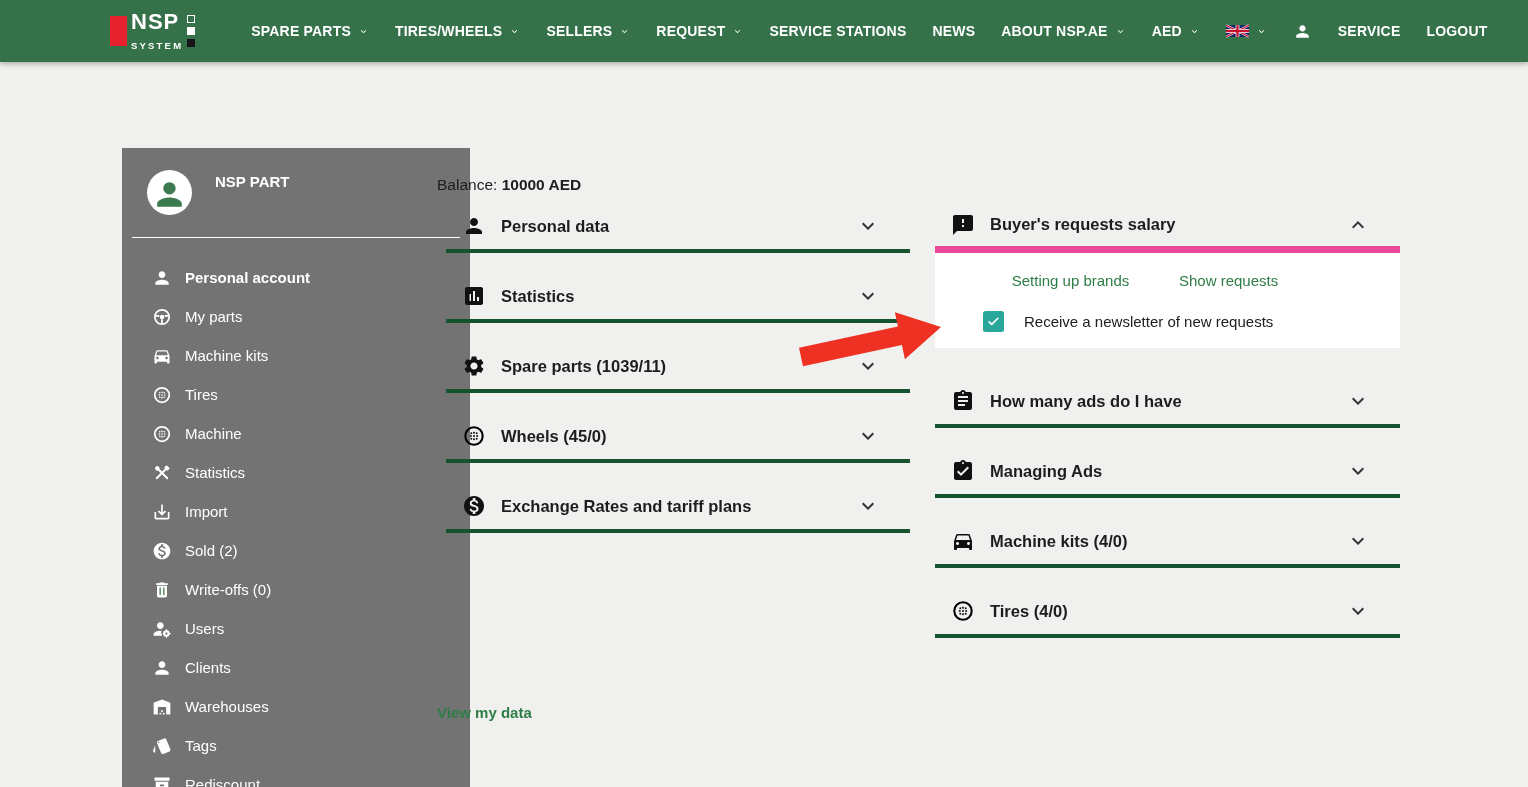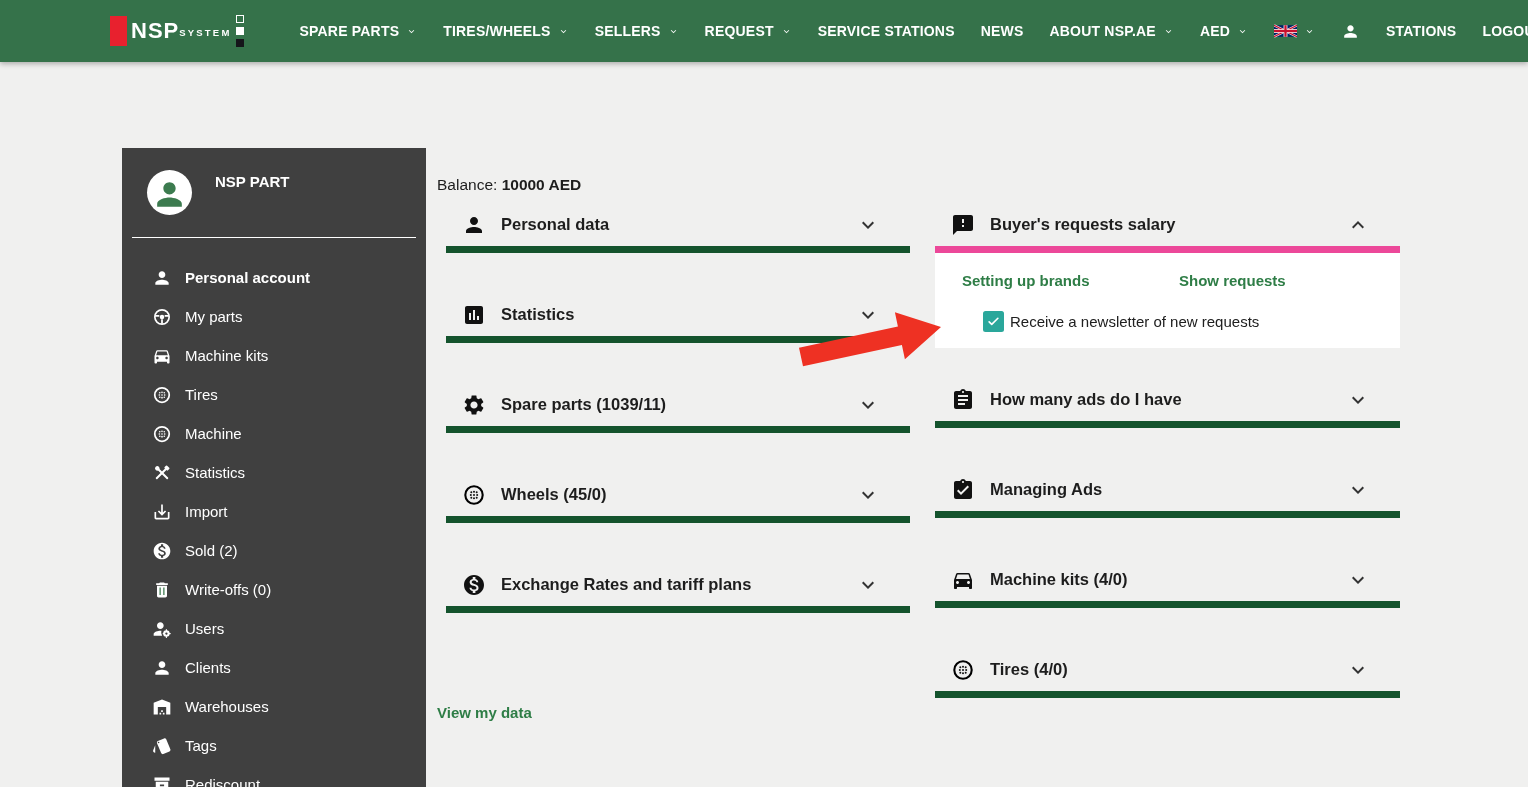--- a/index.html
+++ b/index.html
@@ -5,71 +5,71 @@
   * { margin:0; padding:0; box-sizing:border-box; }
   html,body { width:1528px; height:787px; }
   body { font-family:"Liberation Sans", sans-serif; background:#f0f0ef; overflow:hidden; }
   .page { position:relative; width:1528px; height:787px; background:#f0f0ef; overflow:hidden; }
 
   
   .topbar { position:absolute; left:0; top:0; width:1528px; height:62px; background:#35724a;
             display:flex; align-items:center; color:#fff; box-shadow:0 2px 5px rgba(0,0,0,.28); z-index:5; }
   .logo { display:flex; align-items:center; margin-left:110px; cursor:pointer; }
   .logo-redbar { width:17px; height:30px; background:#e8212e; }
-  .logo-textblock { margin-left:4px; display:flex; flex-direction:row; line-height:1; }
+  .logo-textblock { margin-left:4px; display:flex; flex-direction:column; line-height:1; }
   .logo-nsp { font-size:22px; font-weight:bold; letter-spacing:1px; }
   .logo-system { font-size:9.5px; font-weight:bold; letter-spacing:2.2px; margin-top:8px; }
   .logo-squares { display:flex; flex-direction:column; margin-left:4px; gap:4px; }
   .logo-squares span { width:8px; height:8px; display:block; }
   .sq-hollow { border:1.6px solid #fff; }
   .sq-white  { background:#fff; }
   .sq-black  { background:#15151a; }
 
   .nav { display:flex; align-items:center; margin-left:56px; gap:26px; list-style:none; }
   .nav-item { display:flex; align-items:center; gap:7px; font-size:14px; font-weight:bold;
               letter-spacing:.2px; white-space:nowrap; cursor:pointer;justify-content:center; }
   .nav-chev { width:11px; height:11px; fill:#fff; opacity:.95; }
   .flag-svg { width:23px; height:14px; display:block; border-radius:1px; }
   .nav-person-icon { width:19px; height:19px; fill:#fff; }
 
   
-  .sidebar { position:absolute; left:122px; top:148px; width:304px; height:639px;
-             background:#404040; color:#fff; overflow:hidden; }
+  .sidebar { position:absolute; left:122px; top:148px; width:348px; height:639px;
+             background:#737373; color:#fff; overflow:hidden; }
   .profile { position:relative; height:89px; }
   .avatar { position:absolute; left:25px; top:22px; width:45px; height:45px; border-radius:50%;
             background:#fff; overflow:hidden; }
   .avatar svg { position:absolute; left:4px; top:6px; width:37px; height:37px; fill:#3c7b4f; }
   .profile-name { position:absolute; left:93px; top:25px; font-size:15px; font-weight:bold; }
   .side-divider { position:absolute; left:10px; right:10px; top:89px; height:0; border-top:1px solid #fff; }
   .side-menu { list-style:none; margin-top:21px; }
   .side-item { height:39px; display:flex; align-items:center; padding-left:30px; gap:13px;
                font-size:15px; cursor:pointer; }
   .side-item svg { width:20px; height:20px; fill:#fff; flex:none; }
   .side-item.active { font-weight:bold; }
 
   
   .balance { position:absolute; left:437px; top:176px; font-size:15.5px; color:#1d1d1d; }
   .balance b { font-weight:bold; }
 
   .col { position:absolute; top:203px; }
   .col-left  { left:446px; width:464px; }
   .col-right { left:935px; width:465px; }
 
-  .acc { height:50px; border-bottom:7px solid #14532d; margin-bottom:40px;
+  .acc { height:50px; border-bottom:4px solid #14532d; margin-bottom:20px;
          display:flex; align-items:center; cursor:pointer; }
   .acc-icon { width:24px; height:24px; fill:#111; margin-left:16px; flex:none; }
   .acc-title { margin-left:15px; font-size:16.5px; font-weight:bold; color:#1d1d1d; }
   .acc-chev { width:24px; height:24px; fill:#333; margin-left:auto; margin-right:30px; }
   .acc.expanded { margin-bottom:0; border-bottom:7px solid #ec4899; }
 
   .panel { background:#fff; height:95px; margin-bottom:30px; position:relative; }
   .panel-links { display:flex; padding:19px 0 0 27px; }
-  .panel-link { font-size:15px; font-weight:bold; color:#2e7d46; cursor:pointer; }
+  .panel-link { font-size:15px; font-weight:normal; color:#2e7d46; cursor:pointer;text-align:center; }
   .panel-link.first { width:217px; }
-  .checkbox-row { display:flex; align-items:center; margin:22px 0 0 15px; gap:6px;padding-left:33px; }
+  .checkbox-row { display:flex; align-items:center; margin:22px 0 0 15px; gap:20px;padding-left:33px; }
   .checkbox { width:21px; height:21px; background:#2aa79b; border-radius:2.5px; flex:none;
               display:flex; align-items:center; justify-content:center; cursor:pointer; }
   .checkbox svg { width:15px; height:15px; }
   .checkbox-label { font-size:15px; color:#202020; }
 
   .view-my-page { position:absolute; left:437px; top:704px; font-size:15px; font-weight:bold;
                   color:#2e7d46; cursor:pointer; text-decoration:none; }
 
   .red-arrow { position:absolute; left:795px; top:310px; width:150px; height:60px; z-index:4; }
 </style>
@@ -232,21 +232,21 @@
         <svg class="nav-chev">
             <use href="#i-chev-down"></use>
           </svg>
       </li>
       <li class="nav-item">
         <svg class="nav-person-icon">
             <use href="#i-person"></use>
           </svg>
       </li>
       <li class="nav-item">
-        <span>STATIONS</span>
+        <span>SERVICE</span>
       </li>
       <li class="nav-item">
         <span>LOGOUT</span>
       </li>
     </ul>
   </nav>
 
   <aside class="sidebar">
     <div class="profile">
       <div class="avatar">

